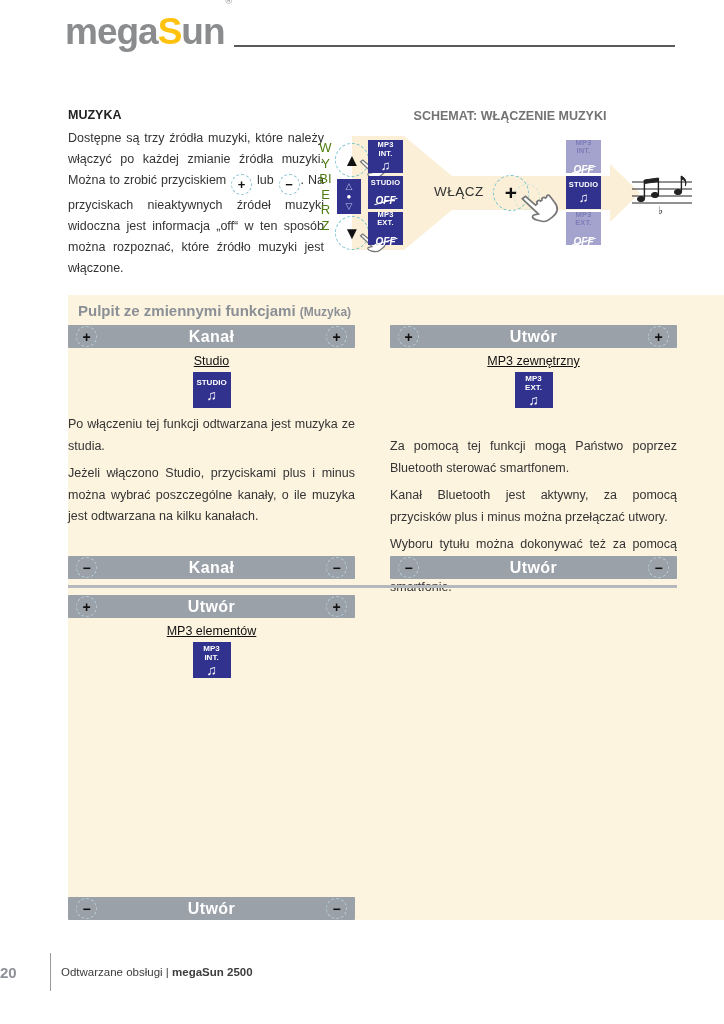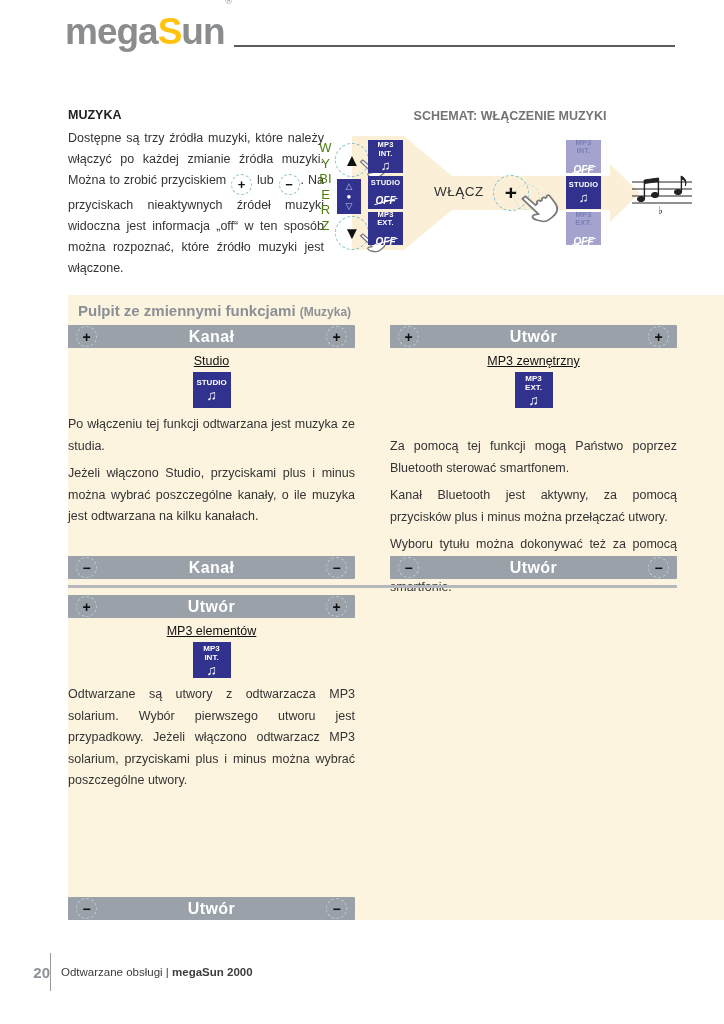--- a/index.html
+++ b/index.html
@@ -76,21 +76,21 @@
   .src-label{display:block;text-align:center;font-size:12.5px;color:#111;text-decoration:underline;margin:6px 0 4px 0;}
   .ptile{width:38px;height:36px;background:#31318e;color:#fff;margin:0 auto;
     display:flex;flex-direction:column;align-items:center;justify-content:center;line-height:9px;}
   .ptile .tl{font-size:8px;font-weight:bold;}
   .ptile .note{font-size:14px;line-height:14px;margin-top:1px;}
   .pcol p{margin:6px 0 0 0;font-size:12.5px;line-height:21.5px;text-align:justify;color:#333;}
   .pcol-r1 p.first{margin-top:28px;}
 
   
   .footer{position:absolute;left:0px;top:950px;width:724px;height:44px;display:flex;align-items:center;}
-  .pagenum{width:50px;text-align:right;font-size:15px;font-weight:bold;color:#8e9298;}
+  .pagenum{width:50px;text-align:left;font-size:15px;font-weight:bold;color:#8e9298;}
   .fdiv{width:1px;height:38px;background:#9a9a9a;}
   .ftext{margin-left:10px;font-size:11.5px;color:#3c3c3c;}
   .ftext b{font-weight:bold;}
 </style>
 </head>
 <body>
 
 <div class="page">
 
   <div class="brand">
@@ -255,29 +255,28 @@
       <span class="sign">+</span>
     </div>
 
     <div class="pcol pcol-l2">
       <span class="src-label">MP3 elementów</span>
       <div class="ptile">
         <span class="tl">MP3</span>
         <span class="tl">INT.</span>
         <span class="note">♫</span>
       </div>
-      <p>Odtwarzane są utwory z odtwarzacza MP3 solarium. Wybór pierwszego utworu jest przypadkowy. Jeżeli włączono odtwarzacz MP3 solarium, przyciskami plus i minus można wybrać poszczególne utwory.</p>
     </div>
 
     <div class="bar bar-l row2-bot">
       <span class="sign">−</span>
       <span class="blabel">Utwór</span>
       <span class="sign">−</span>
     </div>
   </div>
 
   <div class="footer">
     <div class="pagenum">20</div>
     <div class="fdiv"></div>
-    <div class="ftext"><span>Odtwarzane obsługi | </span><b>megaSun 2000</b></div>
+    <div class="ftext"><span>Odtwarzane obsługi | </span><b>megaSun 2500</b></div>
   </div>
 
 </div>
 
 </body></html>

